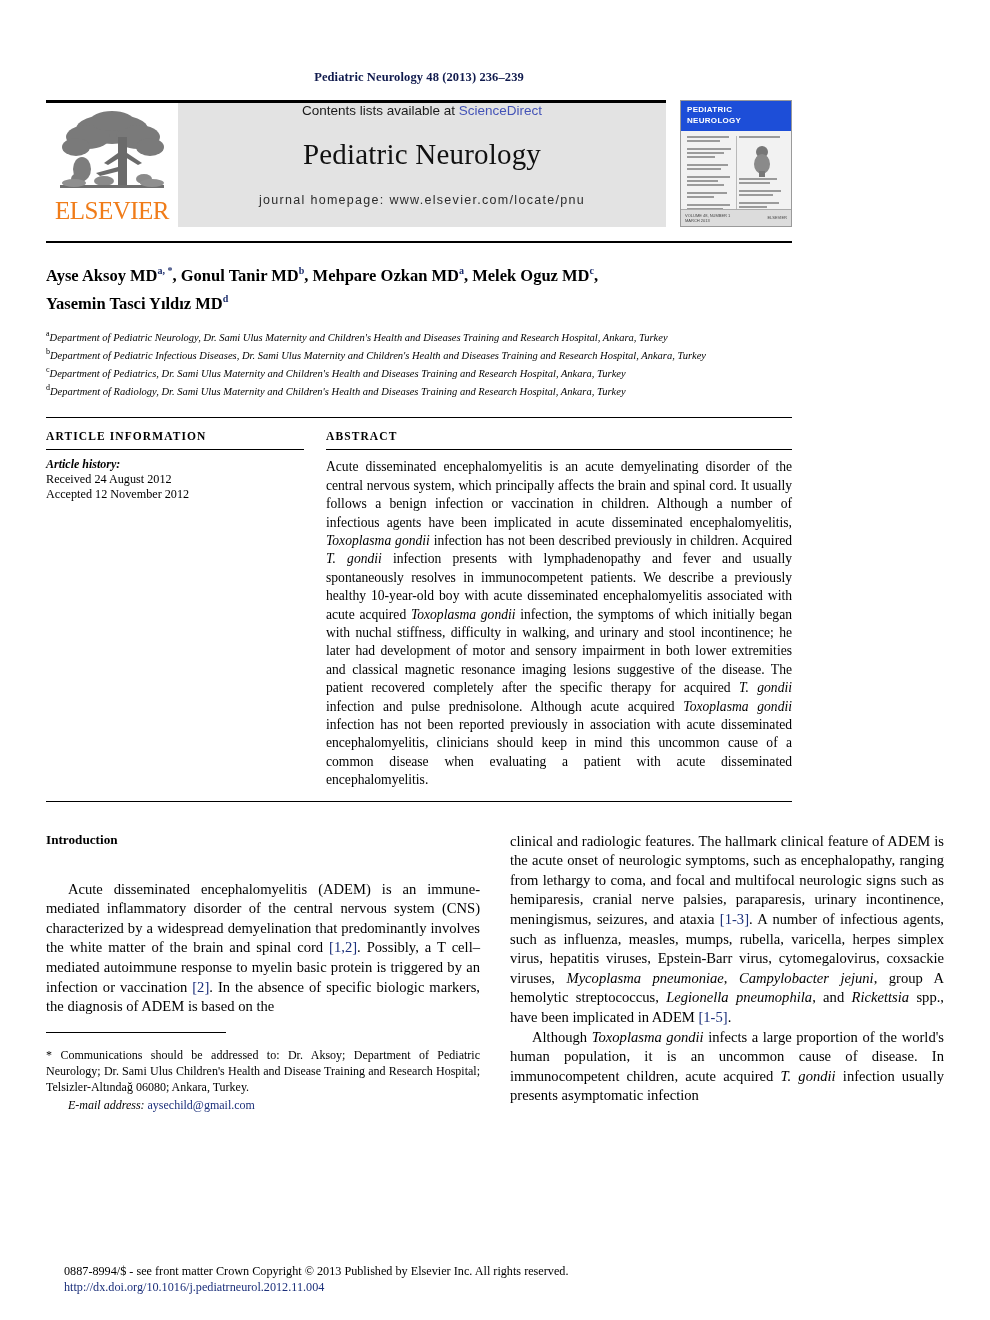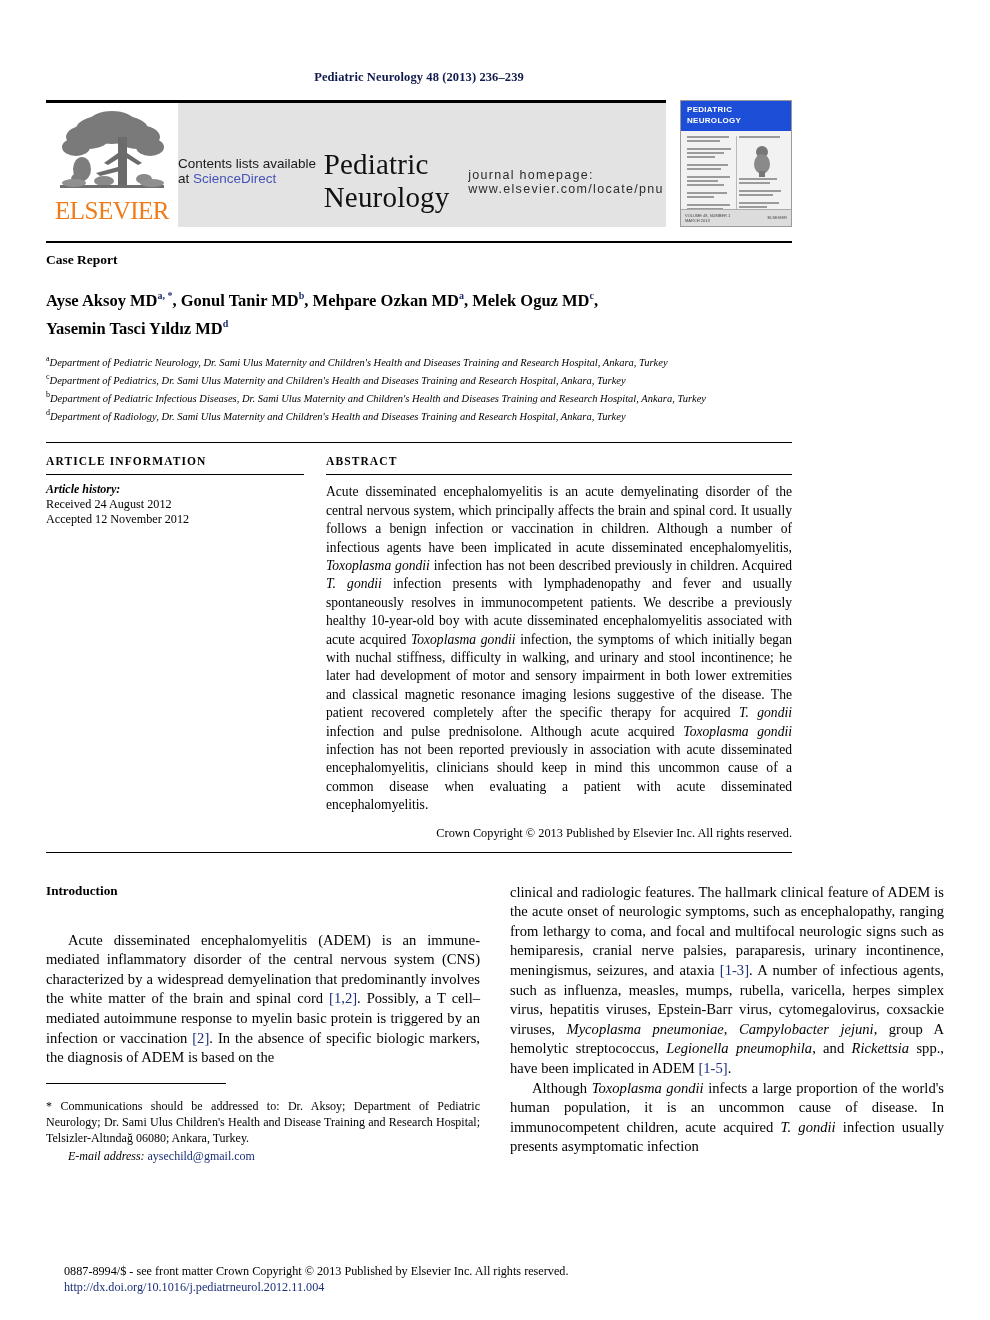--- a/index.html
+++ b/index.html
@@ -60,23 +60,23 @@
     letter-spacing: -0.5px;
     line-height: 1;
     margin-top: -1px;
   }
   .banner {
     flex: 1 1 auto;
     background: #e3e3e3;
     border-top: 3px solid #000;
     box-sizing: border-box;
     display: flex;
+    flex-direction: column;
     align-items: center;
     justify-content: flex-start;
-    padding-top: 11px;
   }
   .banner-contents {
     font-family: "Liberation Sans", sans-serif;
     font-size: 13.5px;
     color: #1a1a1a;
   }
   .banner-contents .sd-link {
     color: #4453b7;
   }
   .banner-journal {
@@ -427,48 +427,46 @@
         <div class="fl">
           <span>VOLUME 48, NUMBER 1</span><br>
           <span>MARCH 2013</span>
         </div>
         <div class="fr">ELSEVIER</div>
       </div>
     </div>
   </div>
 
   <div class="rule-thick"></div>
-  <div class="doctype">Case Report</div>
 
 
   <div class="authors"><span>Ayse Aksoy MD</span><sup>a, *</sup><span>, Gonul Tanir MD</span><sup>b</sup><span>, Mehpare Ozkan MD</span><sup>a</sup><span>, Melek Oguz MD</span><sup>c</sup><span>,</span><br><span>Yasemin Tasci Yıldız MD</span><sup>d</sup></div>
 
   <div class="affils">
     <div><sup>a</sup><span>Department of Pediatric Neurology, Dr. Sami Ulus Maternity and Children's Health and Diseases Training and Research Hospital, Ankara, Turkey</span></div>
+    <div><sup>b</sup><span>Department of Pediatric Infectious Diseases, Dr. Sami Ulus Maternity and Children's Health and Diseases Training and Research Hospital, Ankara, Turkey</span></div>
     <div><sup>c</sup><span>Department of Pediatrics, Dr. Sami Ulus Maternity and Children's Health and Diseases Training and Research Hospital, Ankara, Turkey</span></div>
-    <div><sup>b</sup><span>Department of Pediatric Infectious Diseases, Dr. Sami Ulus Maternity and Children's Health and Diseases Training and Research Hospital, Ankara, Turkey</span></div>
     <div><sup>d</sup><span>Department of Radiology, Dr. Sami Ulus Maternity and Children's Health and Diseases Training and Research Hospital, Ankara, Turkey</span></div>
   </div>
 
   <div class="rule-thin-1"></div>
 
   <div class="info-wrap">
     <div class="info-left">
       <div class="sec-head">ARTICLE INFORMATION</div>
       <div class="sec-rule"></div>
       <div class="hist-title">Article history:</div>
       <div class="hist-line">Received 24 August 2012</div>
       <div class="hist-line">Accepted 12 November 2012</div>
     </div>
 
     <div class="info-right">
       <div class="sec-head">ABSTRACT</div>
       <div class="sec-rule"></div>
       <div class="abstract-text"><span>Acute disseminated encephalomyelitis is an acute demyelinating disorder of the central nervous system, which principally affects the brain and spinal cord. It usually follows a benign infection or vaccination in children. Although a number of infectious agents have been implicated in acute disseminated encephalomyelitis, </span><i>Toxoplasma gondii</i><span> infection has not been described previously in children. Acquired </span><i>T. gondii</i><span> infection presents with lymphadenopathy and fever and usually spontaneously resolves in immunocompetent patients. We describe a previously healthy 10-year-old boy with acute disseminated encephalomyelitis associated with acute acquired </span><i>Toxoplasma gondii</i><span> infection, the symptoms of which initially began with nuchal stiffness, difficulty in walking, and urinary and stool incontinence; he later had development of motor and sensory impairment in both lower extremities and classical magnetic resonance imaging lesions suggestive of the disease. The patient recovered completely after the specific therapy for acquired </span><i>T. gondii</i><span> infection and pulse prednisolone. Although acute acquired </span><i>Toxoplasma gondii</i><span> infection has not been reported previously in association with acute disseminated encephalomyelitis, clinicians should keep in mind this uncommon cause of a common disease when evaluating a patient with acute disseminated encephalomyelitis.</span></div>
-      <div class="copyright-line">Crown Copyright © 2013 Published by Elsevier Inc. All rights reserved.</div>
     </div>
   </div>
 
   <div class="rule-thin-2"></div>
 
   <div class="body-wrap">
 
     <div class="col left">
       <div class="body-head">Introduction</div>
       <div class="body-par first"><span>Acute disseminated encephalomyelitis (ADEM) is an immune-mediated inflammatory disorder of the central nervous system (CNS) characterized by a widespread demyelination that predominantly involves the white matter of the brain and spinal cord </span><span class="ref">[1,2]</span><span>. Possibly, a T cell–mediated autoimmune response to myelin basic protein is triggered by an infection or vaccination </span><span class="ref">[2]</span><span>. In the absence of specific biologic markers, the diagnosis of ADEM is based on the</span></div>

